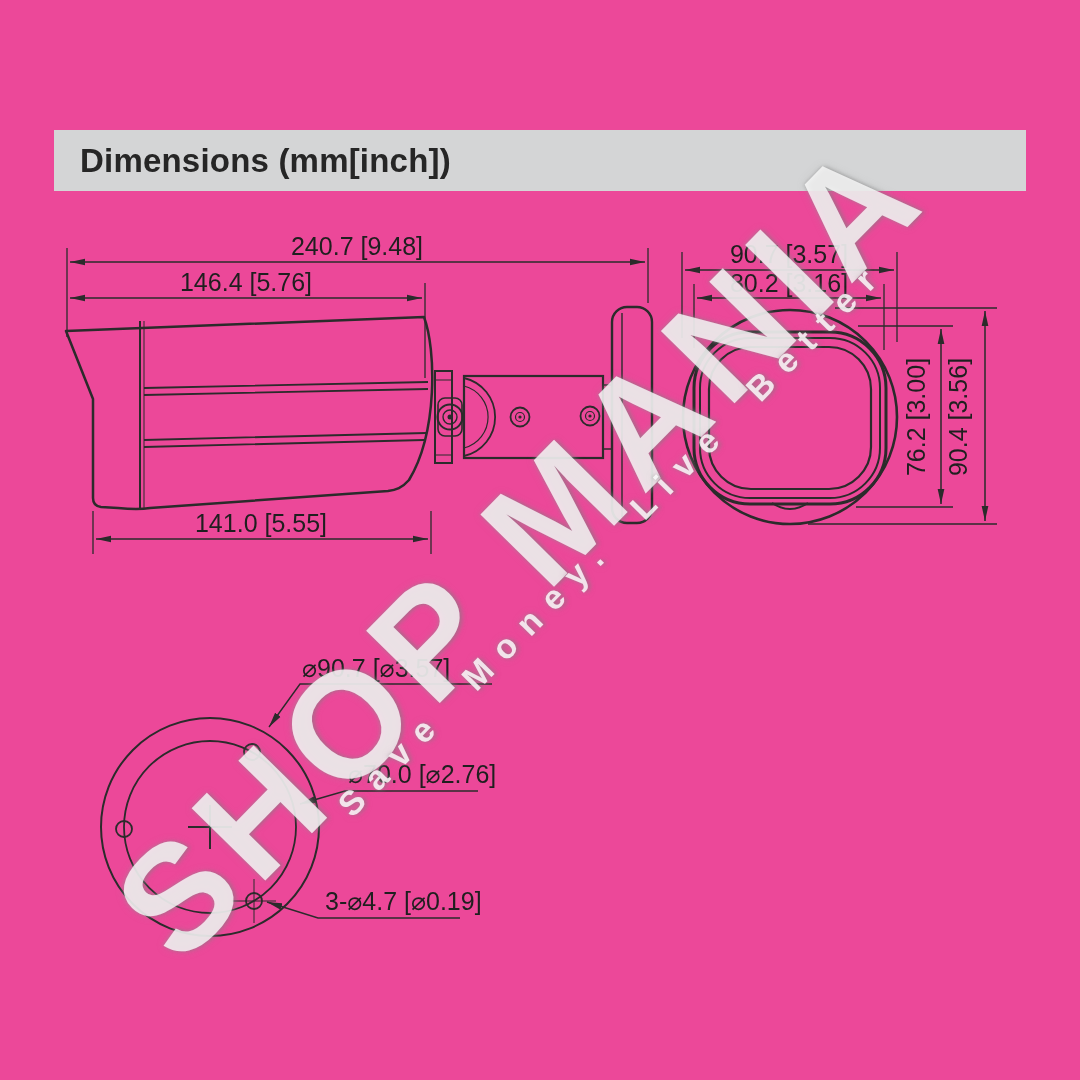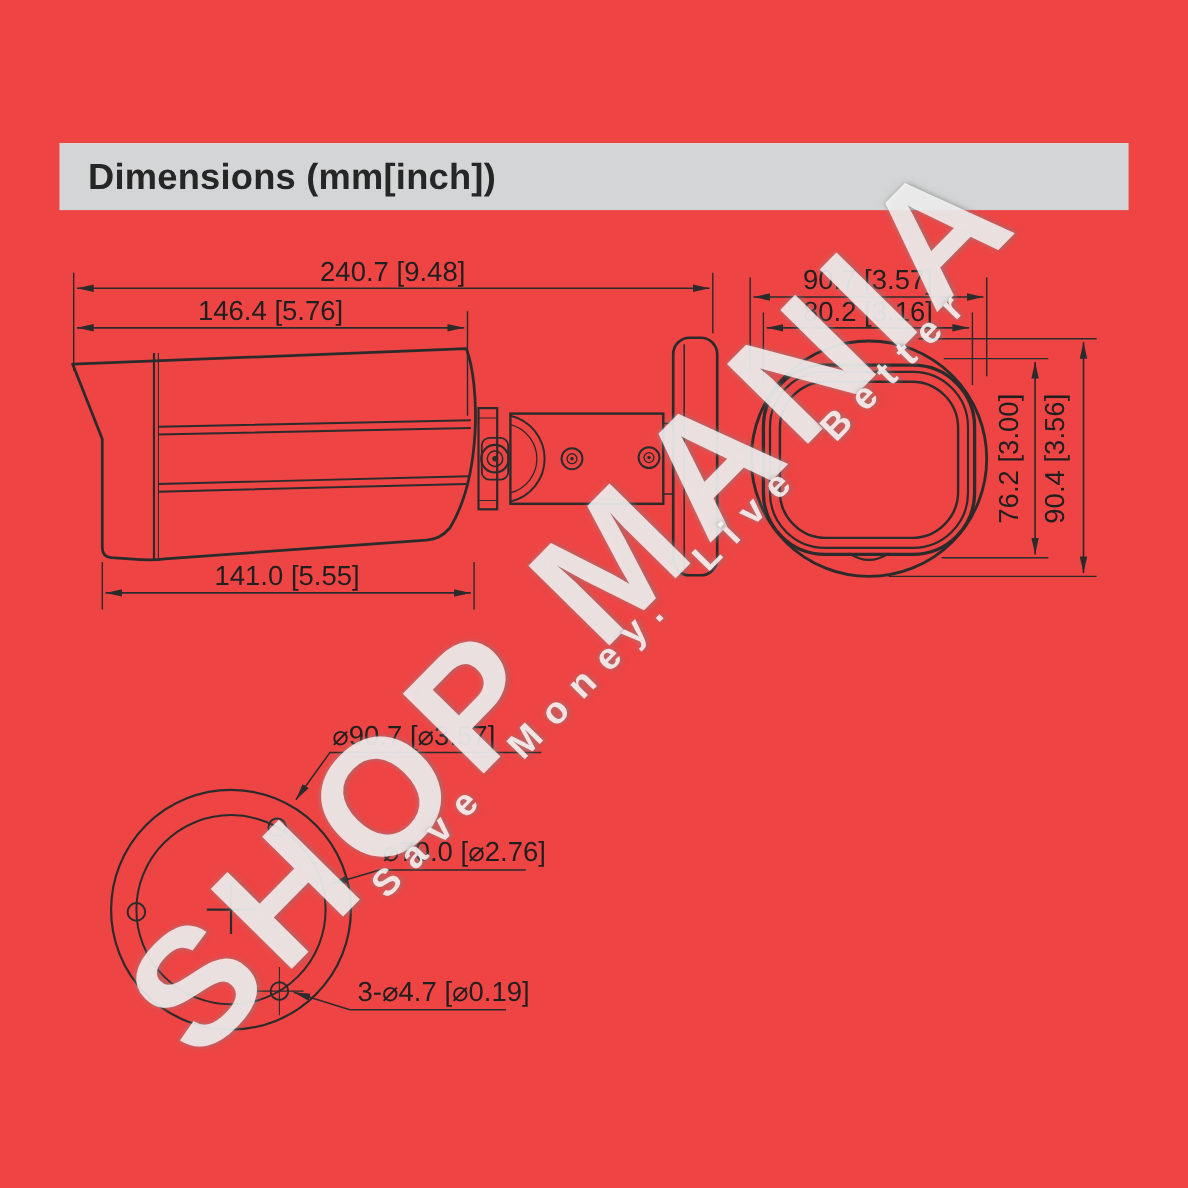--- a/index.html
+++ b/index.html
@@ -1,17 +1,17 @@
 <!DOCTYPE html>
 <html><head>
 <meta charset="utf-8">
 <style>
   html,body{margin:0;padding:0;background:#ffffff;}
   .canvas{
-    position:relative;width:1080px;height:1080px;background:#ef4444;overflow:hidden;
+    position:relative;width:1080px;height:1080px;background:#ec4899;overflow:hidden;
     font-family:"Liberation Sans","DejaVu Sans",sans-serif;
   }
   .header-bar{
     position:absolute;left:54px;top:130px;width:972px;height:61px;
     background:#d4d5d6;display:flex;align-items:center;
     padding-left:26px;box-sizing:border-box;
   }
   .header-title{
     font-size:33px;font-weight:bold;color:#262626;letter-spacing:0.2px;
   }

